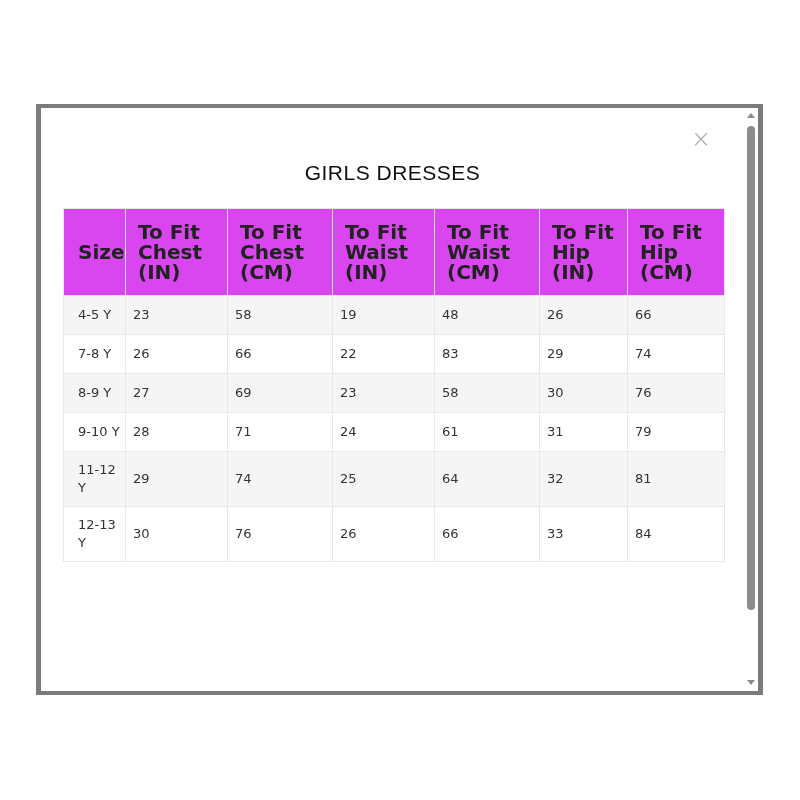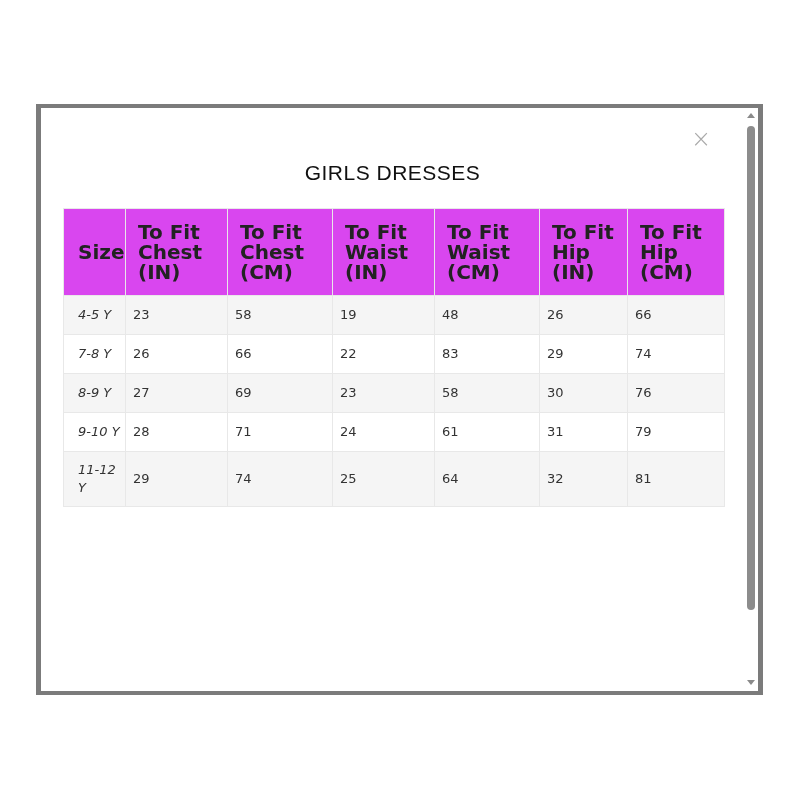--- a/index.html
+++ b/index.html
@@ -118,21 +118,20 @@
       padding-left: 14px;
     }
     table.size-table tbody td {
       height: 38px;
       line-height: 18px;
       padding-left: 7px;
     }
     table.size-table tbody td.size-cell {
       padding-left: 14px;
       padding-right: 4px;
-      font-style: italic;
     }
     table.size-table tbody tr.tall td {
       height: 54px;
     }
     table.size-table tbody tr:nth-child(odd) td {
       background: #f5f5f5;
     }
     table.size-table tbody tr:nth-child(even) td {
       background: #ffffff;
     }
@@ -232,20 +231,29 @@
         </tr>
         <tr class="tall">
           <td class="size-cell">11-12 Y</td>
           <td>29</td>
           <td>74</td>
           <td>25</td>
           <td>64</td>
           <td>32</td>
           <td>81</td>
         </tr>
+        <tr class="tall">
+          <td class="size-cell">12-13 Y</td>
+          <td>30</td>
+          <td>76</td>
+          <td>26</td>
+          <td>66</td>
+          <td>33</td>
+          <td>84</td>
+        </tr>
       </tbody>
     </table>
   </div>
 
   <div class="scrollbar">
     <div class="scroll-arrow-up"></div>
     <div class="scroll-thumb"></div>
     <div class="scroll-arrow-down"></div>
   </div>
 </div>

